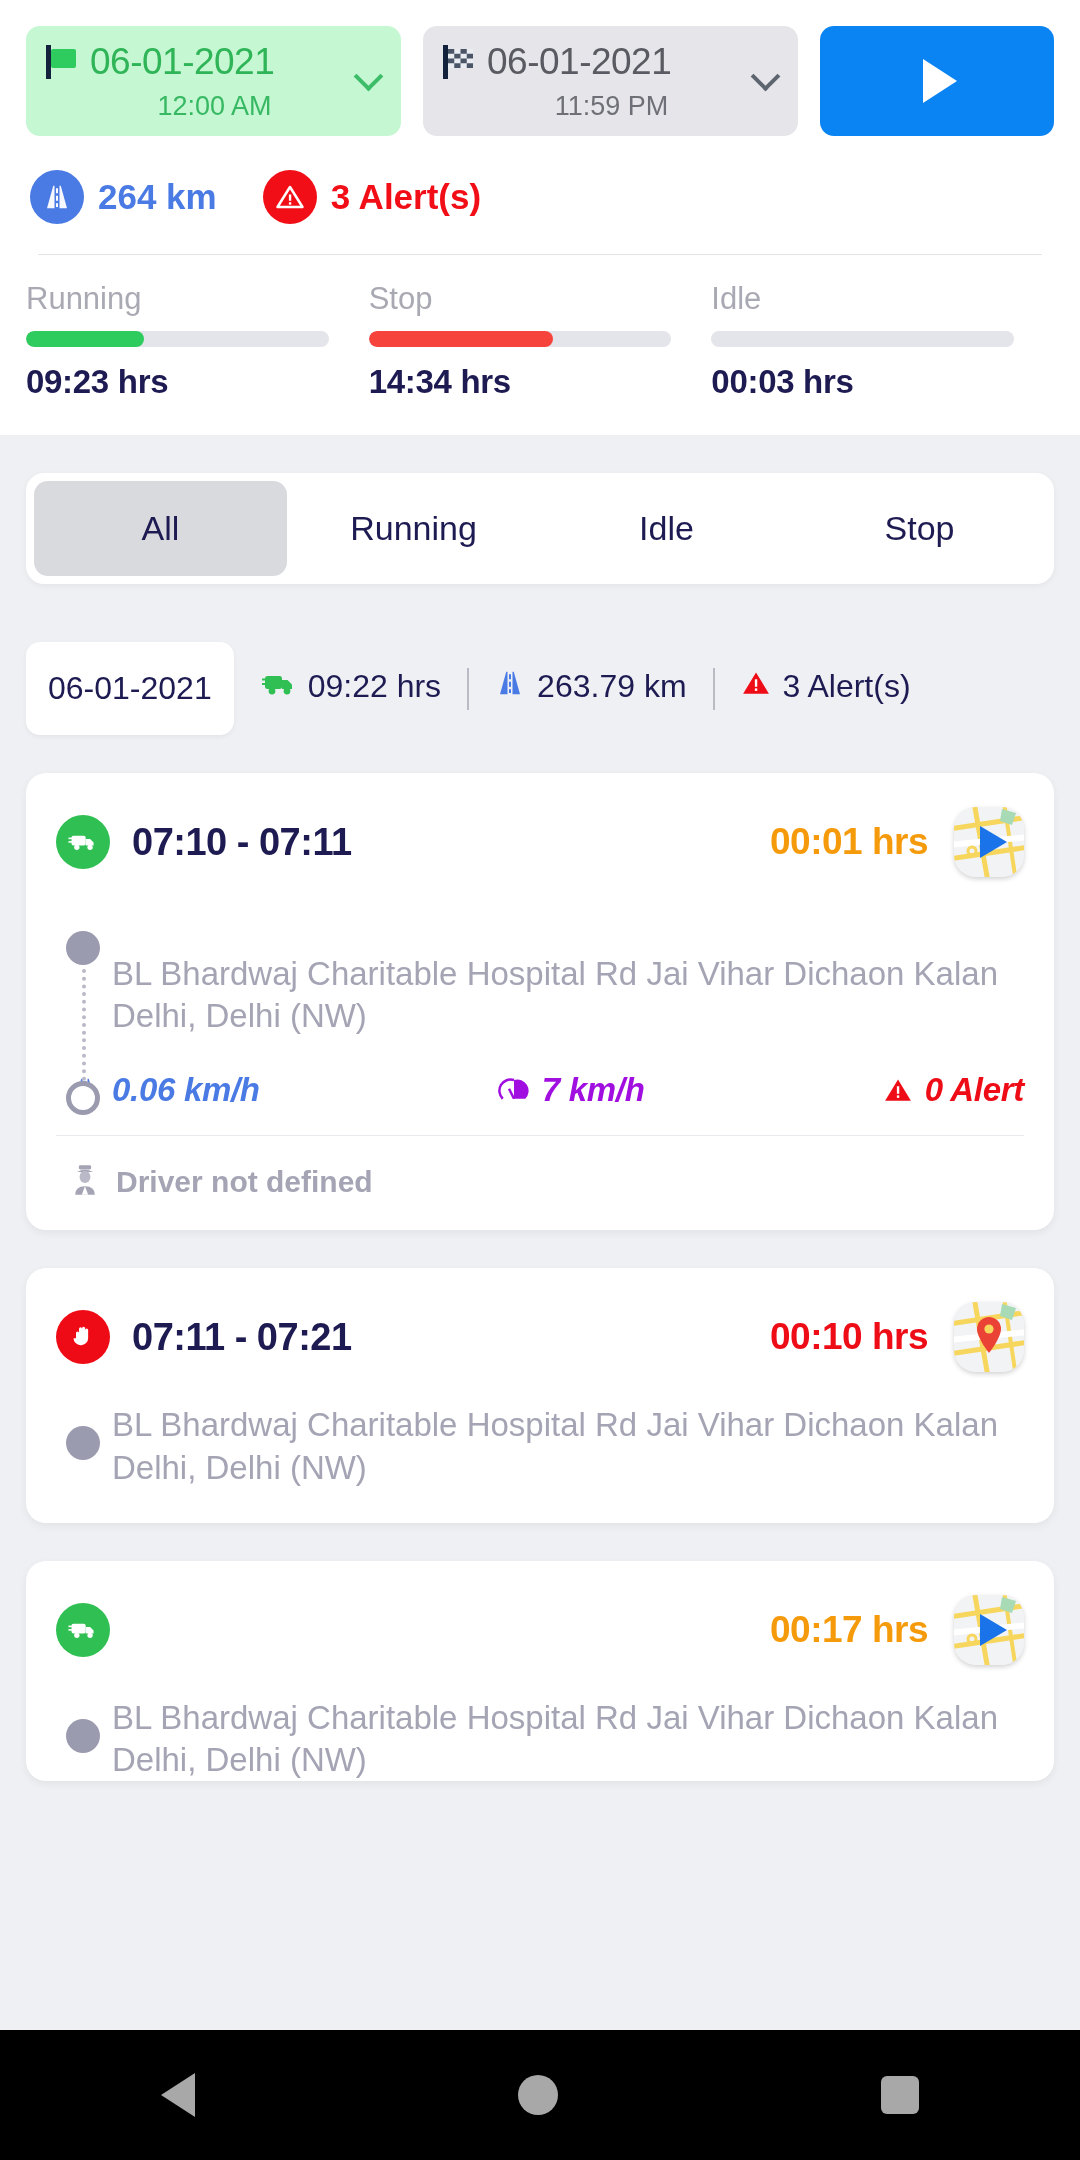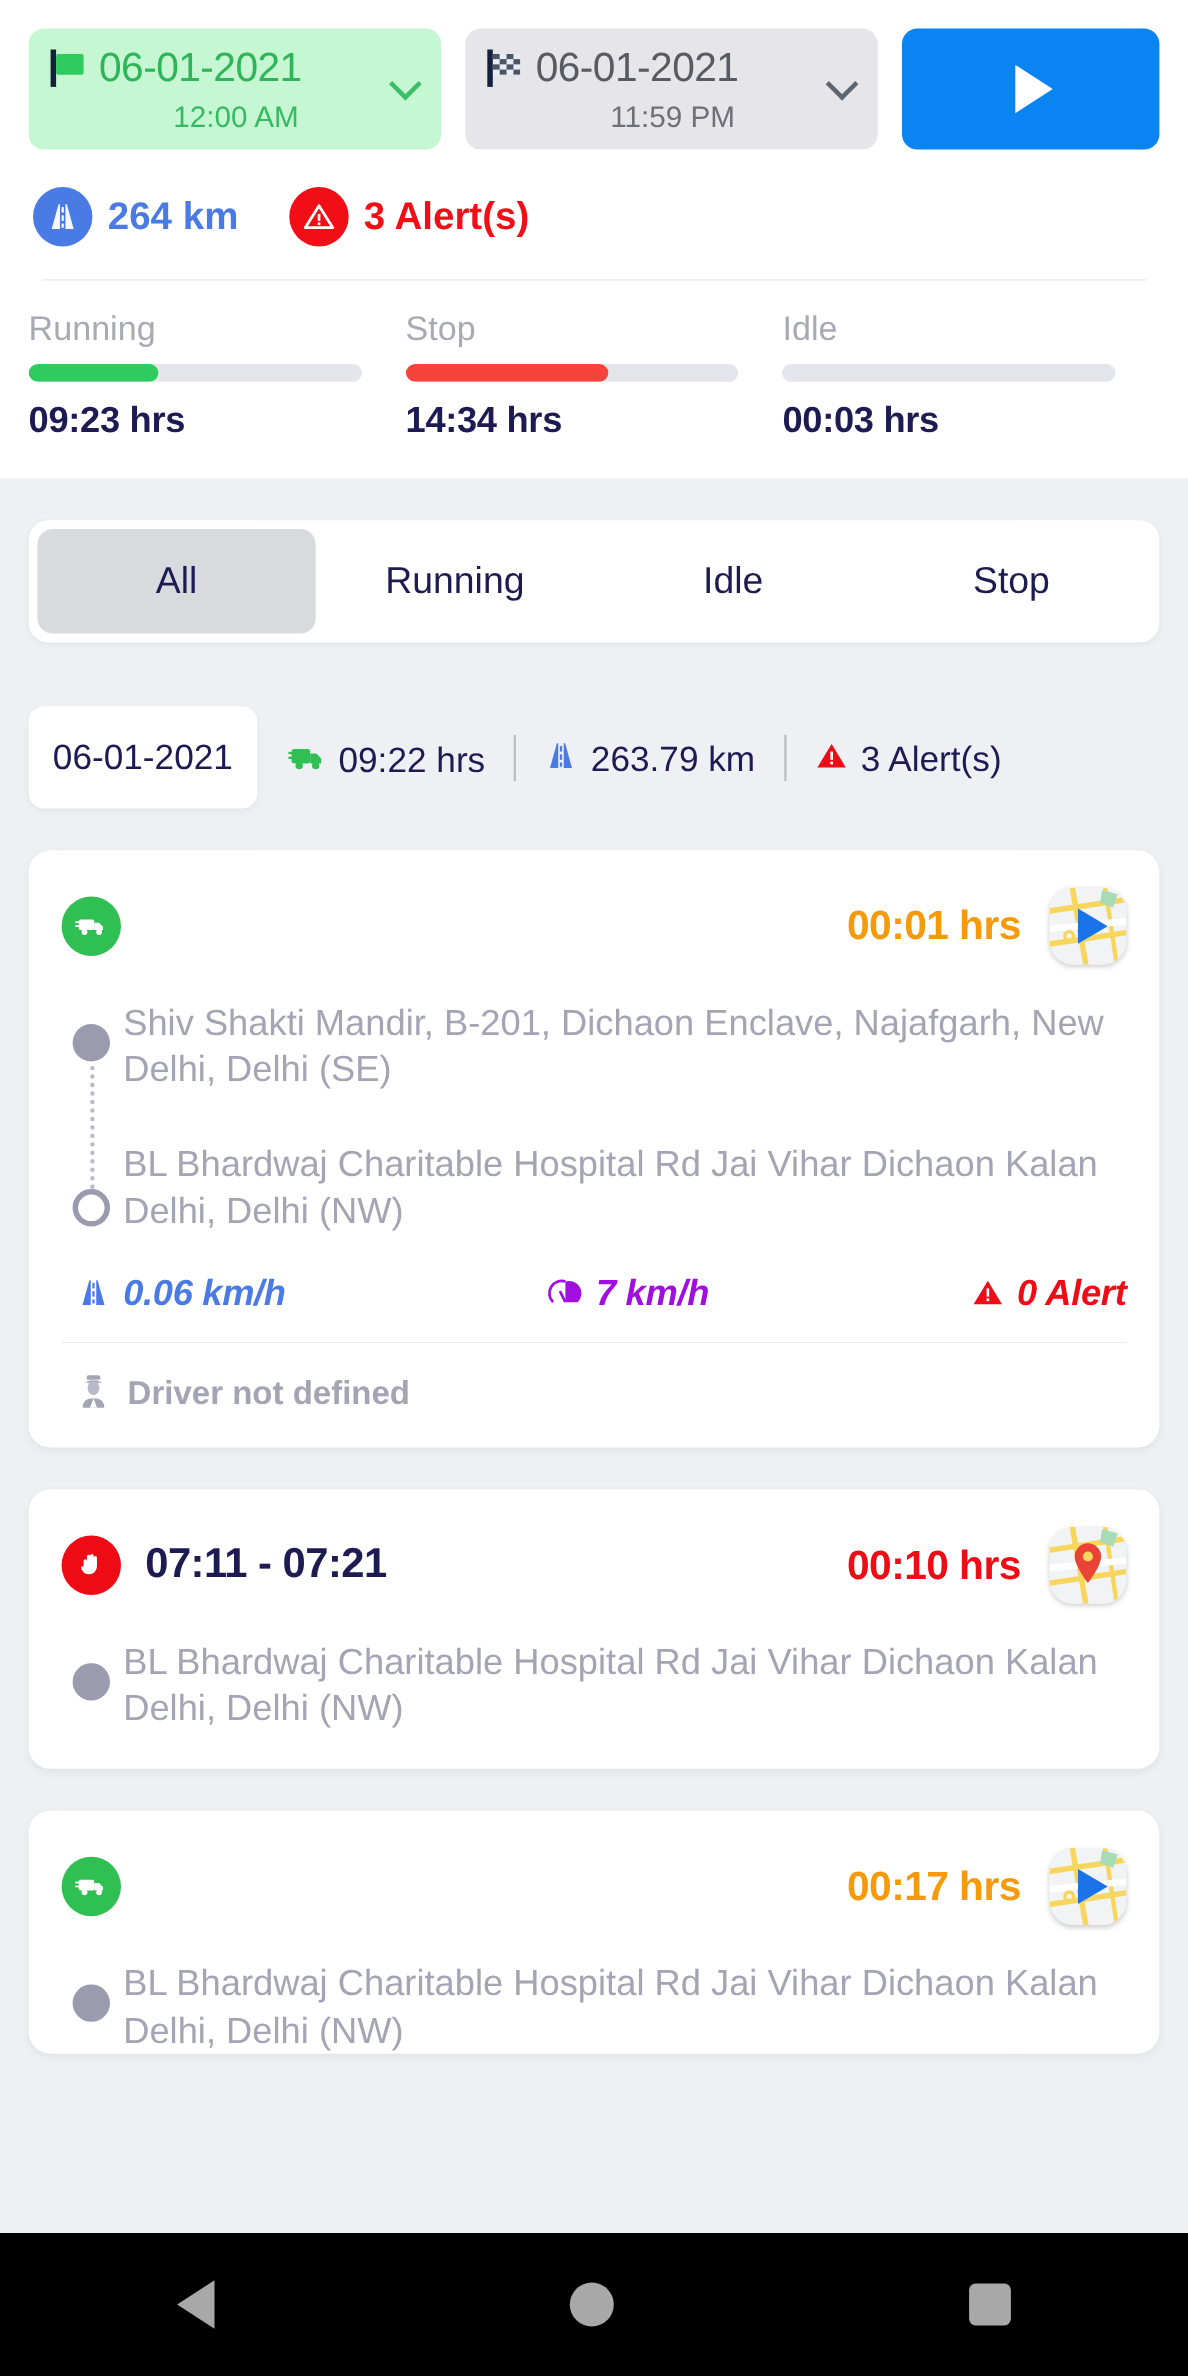--- a/index.html
+++ b/index.html
@@ -89,21 +89,21 @@
     display:flex; padding:8px; box-shadow: 0 2px 6px rgba(0,0,0,0.05);
   }
   .tab { flex:1 1 0; text-align:center; padding: 28px 0; font-size:34px; color:#1d1b52; border-radius:14px; cursor:pointer; }
   .tab.active { background:#d9dade; }
 
   .summary { display:flex; align-items:center; margin-top: 58px; }
   .summary-date {
     background:#ffffff; border-radius:14px; padding: 28px 22px;
     font-size:32px; color:#1d1b52; box-shadow:0 2px 5px rgba(0,0,0,0.05);
   }
-  .summary-items { display:flex; align-items:flex-end; margin-left: 28px; }
+  .summary-items { display:flex; align-items:flex-start; margin-left: 28px; }
   .sum-item { display:flex; align-items:center; gap:12px; font-size:32px; color:#1d1b52; }
   .sum-sep { width:2px; height:42px; background:#b9bac3; margin: 0 26px; }
 
   .card { background:#ffffff; border-radius:20px; margin-top: 38px; box-shadow:0 3px 8px rgba(0,0,0,0.06); padding: 0 0 0 0; }
   .card-head { display:flex; align-items:center; padding: 34px 30px 10px 30px; }
   .state-dot { width:54px; height:54px; border-radius:50%; display:flex; align-items:center; justify-content:center; flex:0 0 auto; }
   .state-dot.green { background:#2fbf52; }
   .state-dot.red { background:#ef0b16; }
   .card-time { font-size:38px; font-weight:700; color:#1d1b52; margin-left:22px; letter-spacing:-0.5px; }
   .card-dur { margin-left:auto; font-size:37px; font-weight:700; letter-spacing:-0.5px; }
@@ -291,20 +291,21 @@
         <span class="state-dot green">
           <svg width="30" height="24" viewBox="0 0 34 26">
             <rect x="4" y="6" width="16" height="11" rx="2" fill="#ffffff"></rect>
             <path d="M20 9.5 h5 l4 4 V17 H20 Z" fill="#ffffff"></path>
             <circle cx="10" cy="19" r="3" fill="#ffffff"></circle>
             <circle cx="25" cy="19" r="3" fill="#ffffff"></circle>
             <rect x="0.5" y="8" width="4" height="1.8" fill="#ffffff"></rect>
             <rect x="0.5" y="12" width="4" height="1.8" fill="#ffffff"></rect>
           </svg>
         </span>
+        <span class="card-time">07:10 - 07:11</span>
         <span class="card-dur orange">00:01 hrs</span>
         <span class="mapthumb">
           <svg width="70" height="70" viewBox="0 0 70 70">
             <rect width="70" height="70" fill="#f1f3f4"></rect>
             <path d="M-5 22 L75 10" stroke="#f7d65d" stroke-width="5" fill="none"></path>
             <path d="M-5 52 L75 40" stroke="#f7d65d" stroke-width="5" fill="none"></path>
             <path d="M20 -5 L34 75" stroke="#f7d65d" stroke-width="5" fill="none"></path>
             <path d="M50 -5 L62 75" stroke="#f7d65d" stroke-width="4" fill="none"></path>
             <path d="M-5 38 L75 30" stroke="#ffffff" stroke-width="6" fill="none"></path>
             <path d="M48 2 L62 6 L58 18 L46 14 Z" fill="#a8dbb5"></path>
@@ -314,21 +315,20 @@
         </span>
       </div>
 
       <div class="addrblock">
         <div class="timeline">
           <span class="tl-dot-filled"></span>
           <span class="tl-line" style="top:60px;height:112px;"></span>
           <span class="tl-dot-hollow" style="top:172px;"></span>
         </div>
         <div class="addrs">
-          <div class="addr">Shiv Shakti Mandir, B-201, Dichaon Enclave, Najafgarh, New Delhi, Delhi (SE)</div>
           <div class="addr second">BL Bhardwaj Charitable Hospital Rd Jai Vihar Dichaon Kalan Delhi, Delhi (NW)</div>
         </div>
       </div>
 
       <div class="metrics">
         <span class="metric blue">
           <svg width="30" height="30" viewBox="0 0 24 24">
             <path d="M9 3 L4 21 L10 21 L10 3 Z" fill="#4a7ae3"></path>
             <path d="M14 3 L14 21 L20 21 L15 3 Z" fill="#4a7ae3"></path>
             <rect x="11.2" y="5" width="1.6" height="4" fill="#4a7ae3"></rect>

